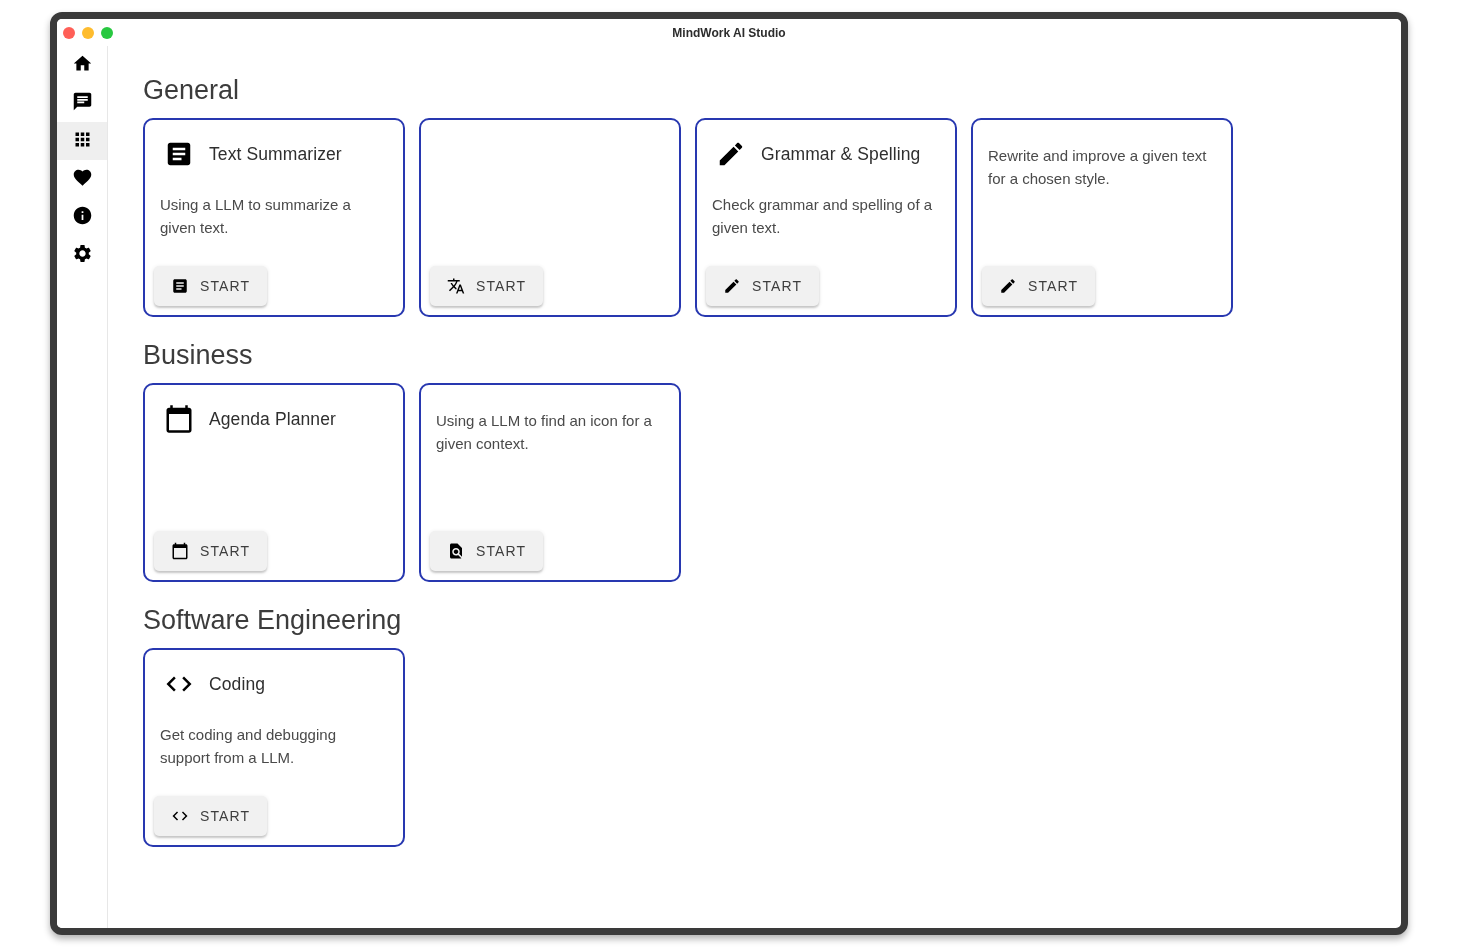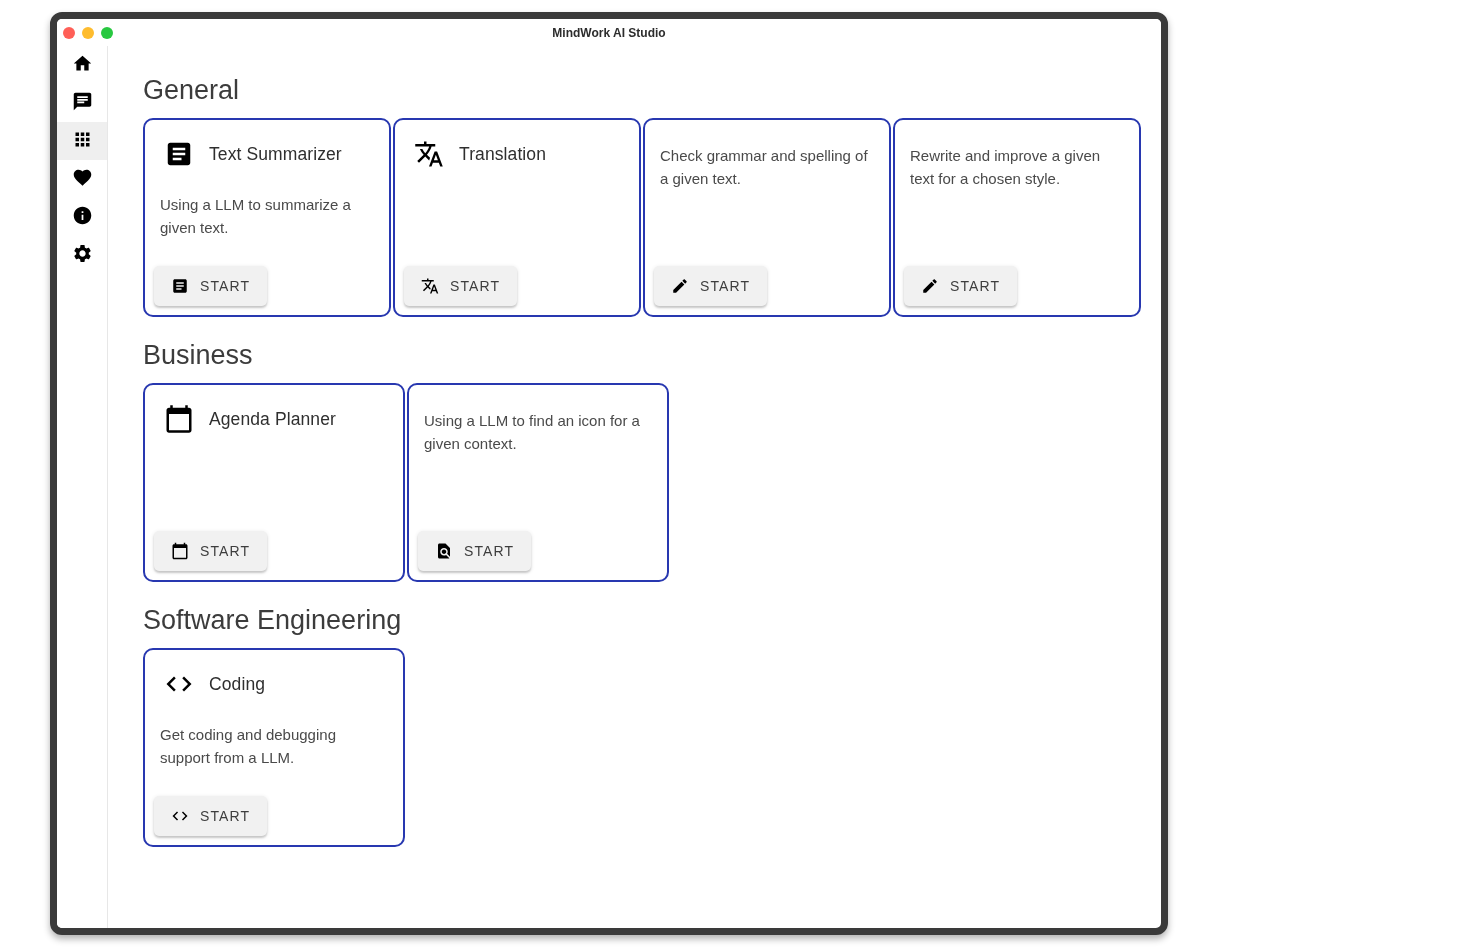--- a/index.html
+++ b/index.html
@@ -8,21 +8,21 @@
     background: #ffffff;
     font-family: "Liberation Sans", sans-serif;
     position: relative;
     overflow: hidden;
   }
 
   
   .window {
     position: absolute;
     left: 50px; top: 12px;
-    width: 1118px; height: 923px;
+    width: 1358px; height: 923px;
     border: 7px solid var(--frame, #3a3a3a);
     border-radius: 12px;
     background: #ffffff;
     box-shadow: 0 4px 7px rgba(0,0,0,.30);
     display: flex;
     flex-direction: column;
     overflow: hidden;
   }
 
   
@@ -79,21 +79,21 @@
     margin: 4px 0 0;
   }
   h2.section-heading {
     font-size: 27px;
     font-weight: 400;
     color: #3c3c3c;
     margin: 23px 0 12px;
   }
   h2.section-heading.first { }
 
-  .card-row { display: flex; gap: 2px; }
+  .card-row { display: flex; gap: 14px; }
 
   .card {
     width: 262px;
     height: 199px;
     border: 2px solid var(--card-border, #2838b0);
     border-radius: 10px;
     background: #ffffff;
     display: flex;
     flex-direction: column;
   }
@@ -244,39 +244,39 @@
             <span>
                 <svg>
                   <use href="#i-article"></use>
                 </svg>
               </span>
             <span>START</span>
           </button>
         </div>
 
         <div class="card">
+          <button class="start-btn">
+            <span>
+                <svg>
+                  <use href="#i-translate"></use>
+                </svg>
+              </span>
+            <span>START</span>
+          </button>
+        </div>
+
+        <div class="card">
           <div class="card-header">
             <span class="card-icon">
                 <svg>
-                  <use href="#i-translate"></use>
-                </svg>
-              </span>
-            <span class="card-title">Translation</span>
+                  <use href="#i-edit"></use>
+                </svg>
+              </span>
+            <span class="card-title">Grammar &amp; Spelling</span>
           </div>
-          <button class="start-btn">
-            <span>
-                <svg>
-                  <use href="#i-translate"></use>
-                </svg>
-              </span>
-            <span>START</span>
-          </button>
-        </div>
-
-        <div class="card">
           <div class="card-desc">Check grammar and spelling of a given text.</div>
           <button class="start-btn">
             <span>
                 <svg>
                   <use href="#i-edit"></use>
                 </svg>
               </span>
             <span>START</span>
           </button>
         </div>

